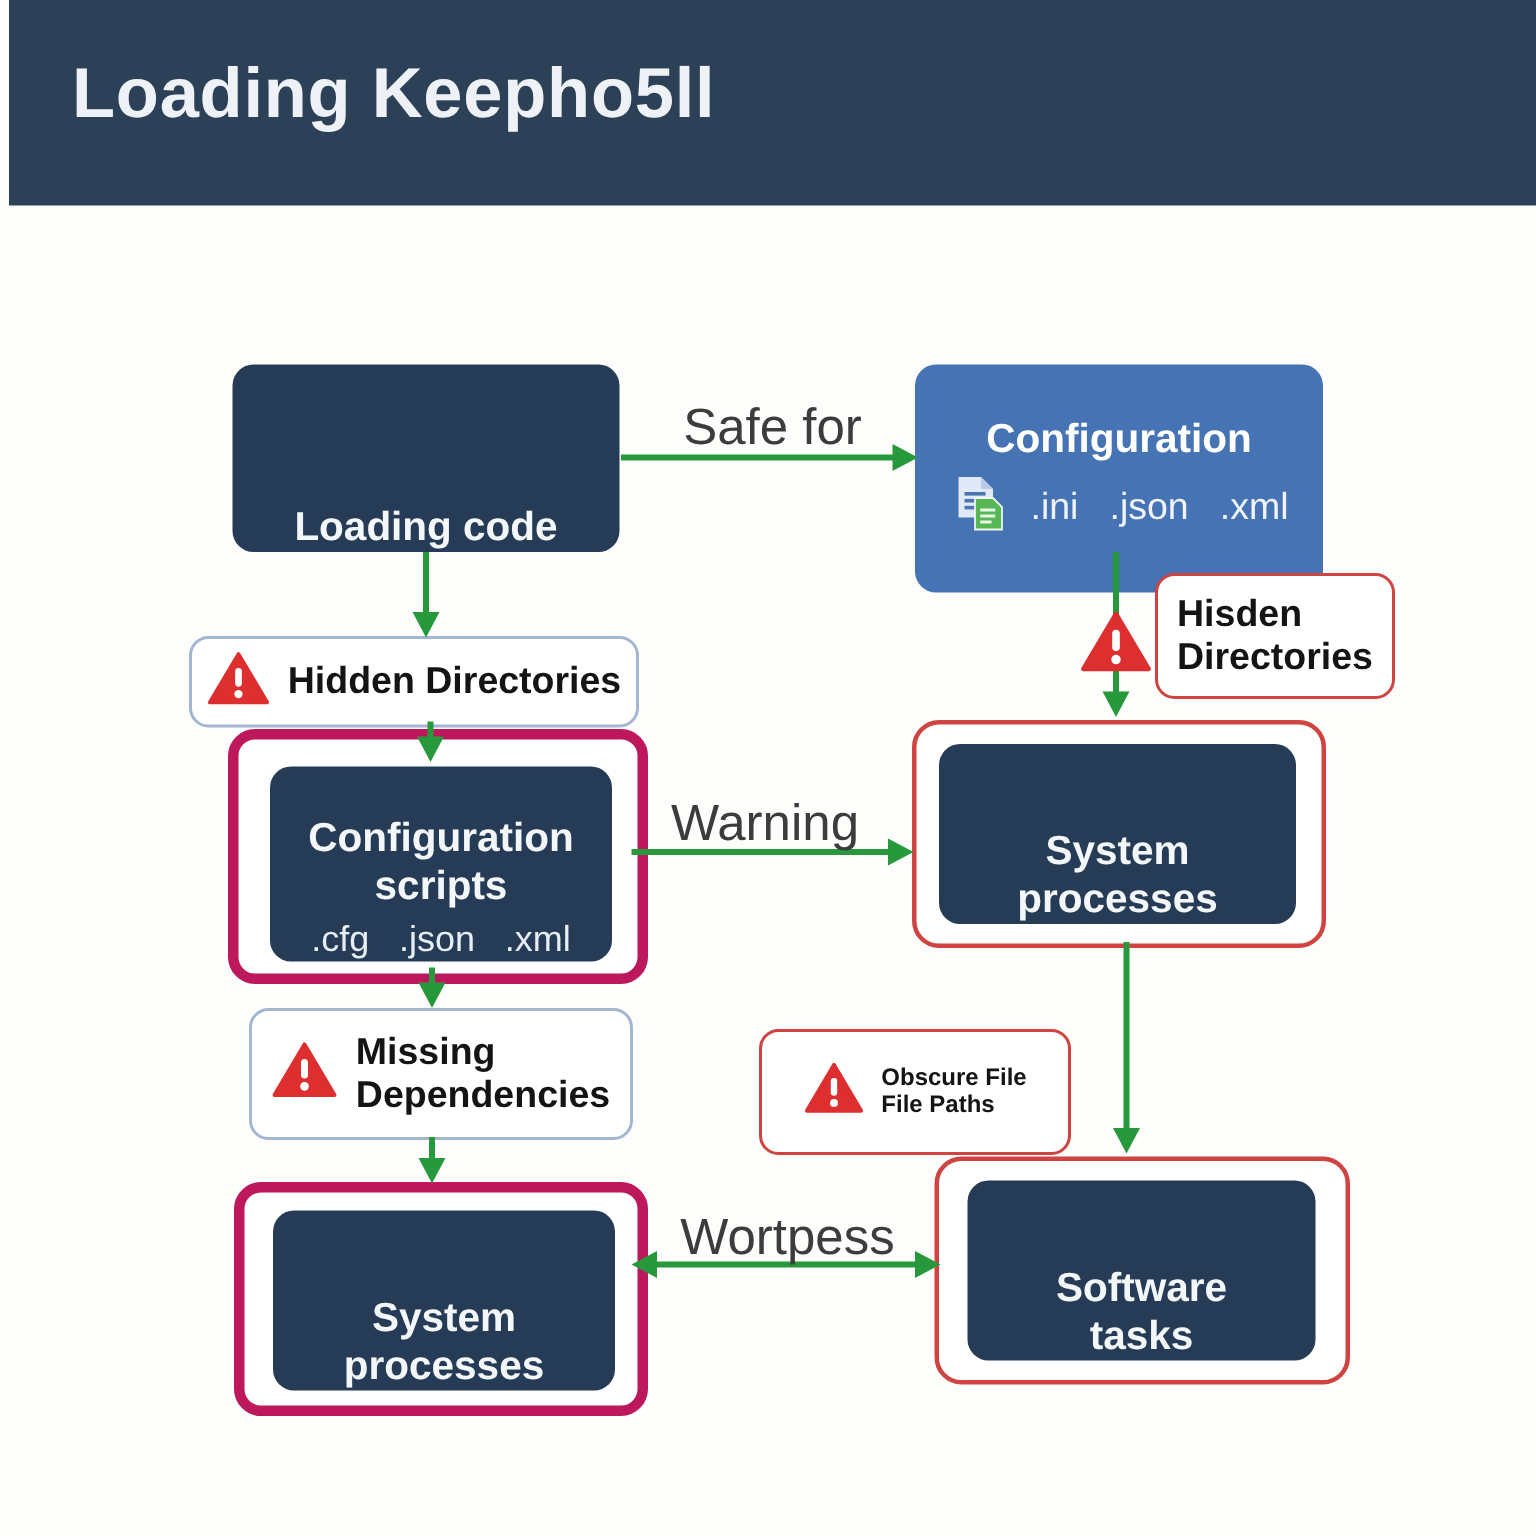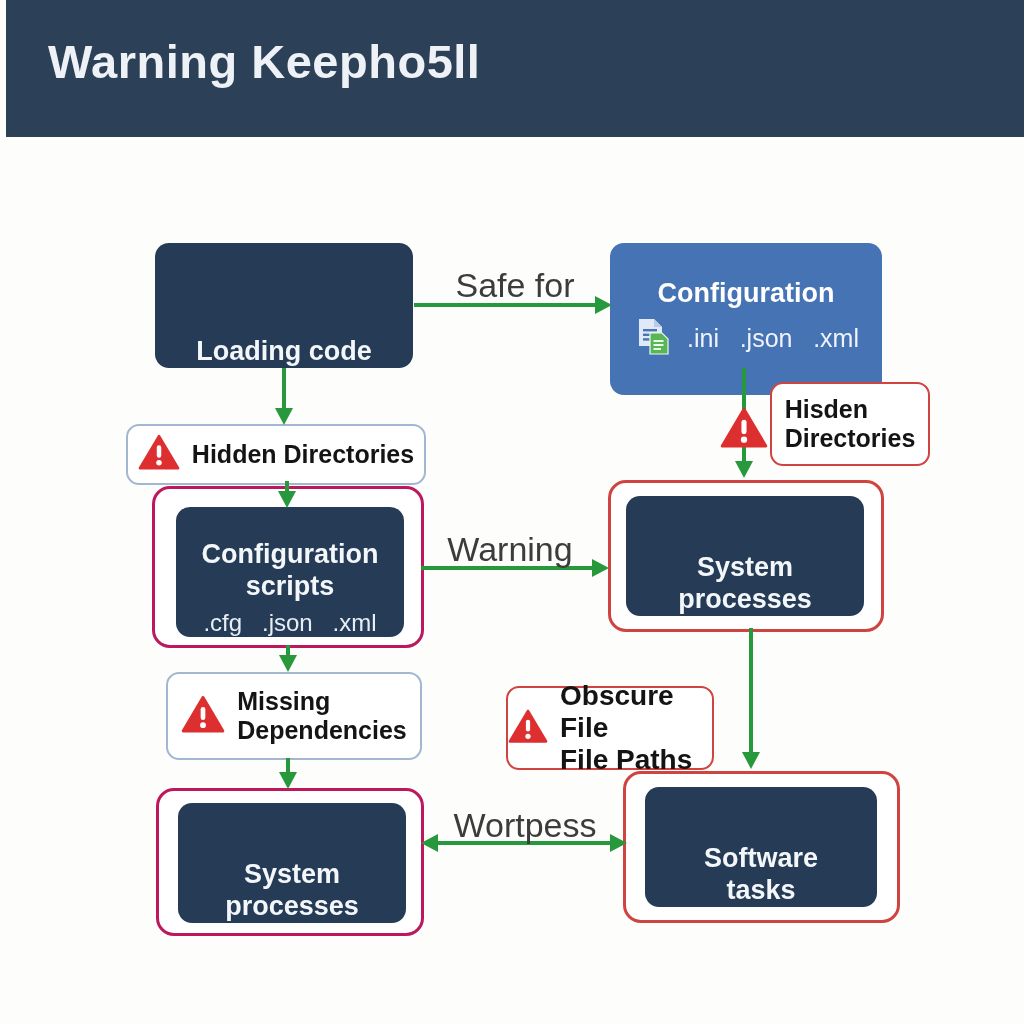--- a/index.html
+++ b/index.html
@@ -32,21 +32,21 @@
   
   .bluebox{
     background:#4673b4;border-radius:14px;color:#fff;
     display:flex;flex-direction:column;align-items:center;justify-content:center;text-align:center;
   }
   .bluebox .t{font-weight:bold;font-size:27px;}
   .bluebox .row2{display:flex;align-items:center;gap:14px;margin-top:8px;}
   .bluebox .formats{font-size:25px;font-weight:500;color:#f0f4fa;word-spacing:0.55em;}
 
   
-  .wrap-blue{background:#fff;border:3px solid #be185d;border-radius:18px;}
+  .wrap-blue{background:#fff;border:7px solid #be185d;border-radius:18px;}
   .wrap-red{background:#fff;border:3px solid #cf4440;border-radius:18px;}
 
   
   .warnbox{
     background:#fff;display:flex;align-items:center;justify-content:center;
     gap:12px;color:#141414;text-align:left;
   }
   .warnbox .wt{font-weight:bold;font-size:25px;line-height:1.15;}
   .wb-blue{border:2.5px solid #a3b6d2;border-radius:13px;}
   .wb-red{border:2.5px solid #cf4440;border-radius:13px;}
@@ -58,21 +58,21 @@
   .head-left{border-top:9px solid transparent;border-bottom:9px solid transparent;border-right:17px solid #27993c;}
   .head-down{border-left:9px solid transparent;border-right:9px solid transparent;border-top:17px solid #27993c;}
   .edge-label{
     position:absolute;color:#3c3c3c;font-size:34px;font-weight:500;text-align:center;
   }
 </style>
 </head>
 <body>
 
 <div class="abs header">
-  <h1>Warning Keepho5ll</h1>
+  <h1>Loading Keepho5ll</h1>
 </div>
 
 <div class="abs navy" style="left:155px;top:243px;width:258px;height:125px;">
   <div class="t">Loading code</div>
 </div>
 
 <div class="abs bluebox" style="left:610px;top:243px;width:272px;height:152px;">
   <div class="t">Configuration</div>
   <div class="row2">
     <span>
@@ -141,21 +141,21 @@
 </div>
 
 <div class="abs warnbox wb-red" style="left:506px;top:686px;width:204px;height:80px;">
   <span>
     <svg width="40" height="35" viewBox="0 0 32 28">
       <path d="M16 1.5 L30.5 26 H1.5 Z" fill="#dd2f2f" stroke="#dd2f2f" stroke-width="2" stroke-linejoin="round"></path>
       <rect x="14.3" y="8.5" width="3.4" height="9.5" rx="1.7" fill="#fff"></rect>
       <circle cx="16" cy="21.8" r="2.1" fill="#fff"></circle>
     </svg>
   </span>
-  <span class="wt" style="font-size:28px;">
+  <span class="wt" style="font-size:16px;">
     <span>Obscure File</span><br>
     <span>File Paths</span>
   </span>
 </div>
 
 <div class="abs wrap-blue" style="left:156px;top:788px;width:262px;height:142px;">
   <div class="abs navy" style="left:19px;top:12px;width:228px;height:120px;">
     <div class="t">
       <span>System</span><br>
       <span>processes</span>

